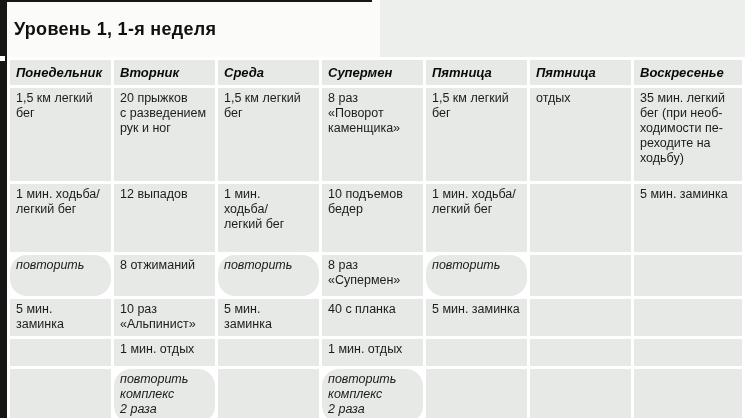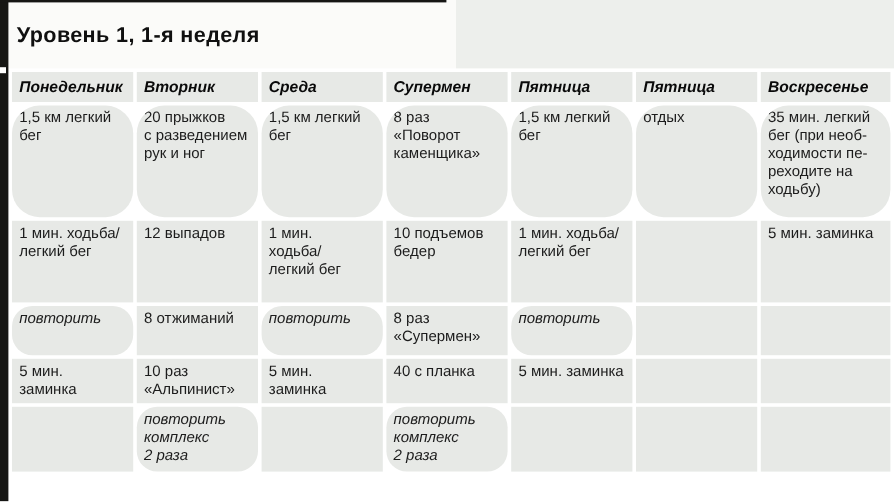--- a/index.html
+++ b/index.html
@@ -83,21 +83,21 @@
     white-space: nowrap;
     font-style: italic;
   }
   td {
     font-size: 12.5px;
     line-height: 15px;
     color: #1c1c1c;
     white-space: pre-line;
   }
   td.em { font-style: italic; border-radius: 17px; }
-  tr.r1 td { height: 93px; border-radius: 23px; }
+  tr.r1 td { height: 93px; }
   tr.r2 td { height: 68px; }
   tr.r3 td { height: 41px; }
   tr.r4 td { height: 30px; }
   tr.r5 td { height: 27px; }
   tr.r6 td { height: 54px; }
 </style>
 </head>
 <body>
 
 <div class="page">
@@ -183,20 +183,29 @@
 заминка</td>
         <td>10 раз
 «Альпинист»</td>
         <td>5 мин.
 заминка</td>
         <td>40 с планка</td>
         <td>5 мин. заминка</td>
         <td></td>
         <td></td>
       </tr>
+      <tr class="r5">
+        <td></td>
+        <td>1 мин. отдых</td>
+        <td></td>
+        <td>1 мин. отдых</td>
+        <td></td>
+        <td></td>
+        <td></td>
+      </tr>
       <tr class="r6">
         <td></td>
         <td class="em">повторить
 комплекс
 2 раза</td>
         <td></td>
         <td class="em">повторить
 комплекс
 2 раза</td>
         <td></td>

